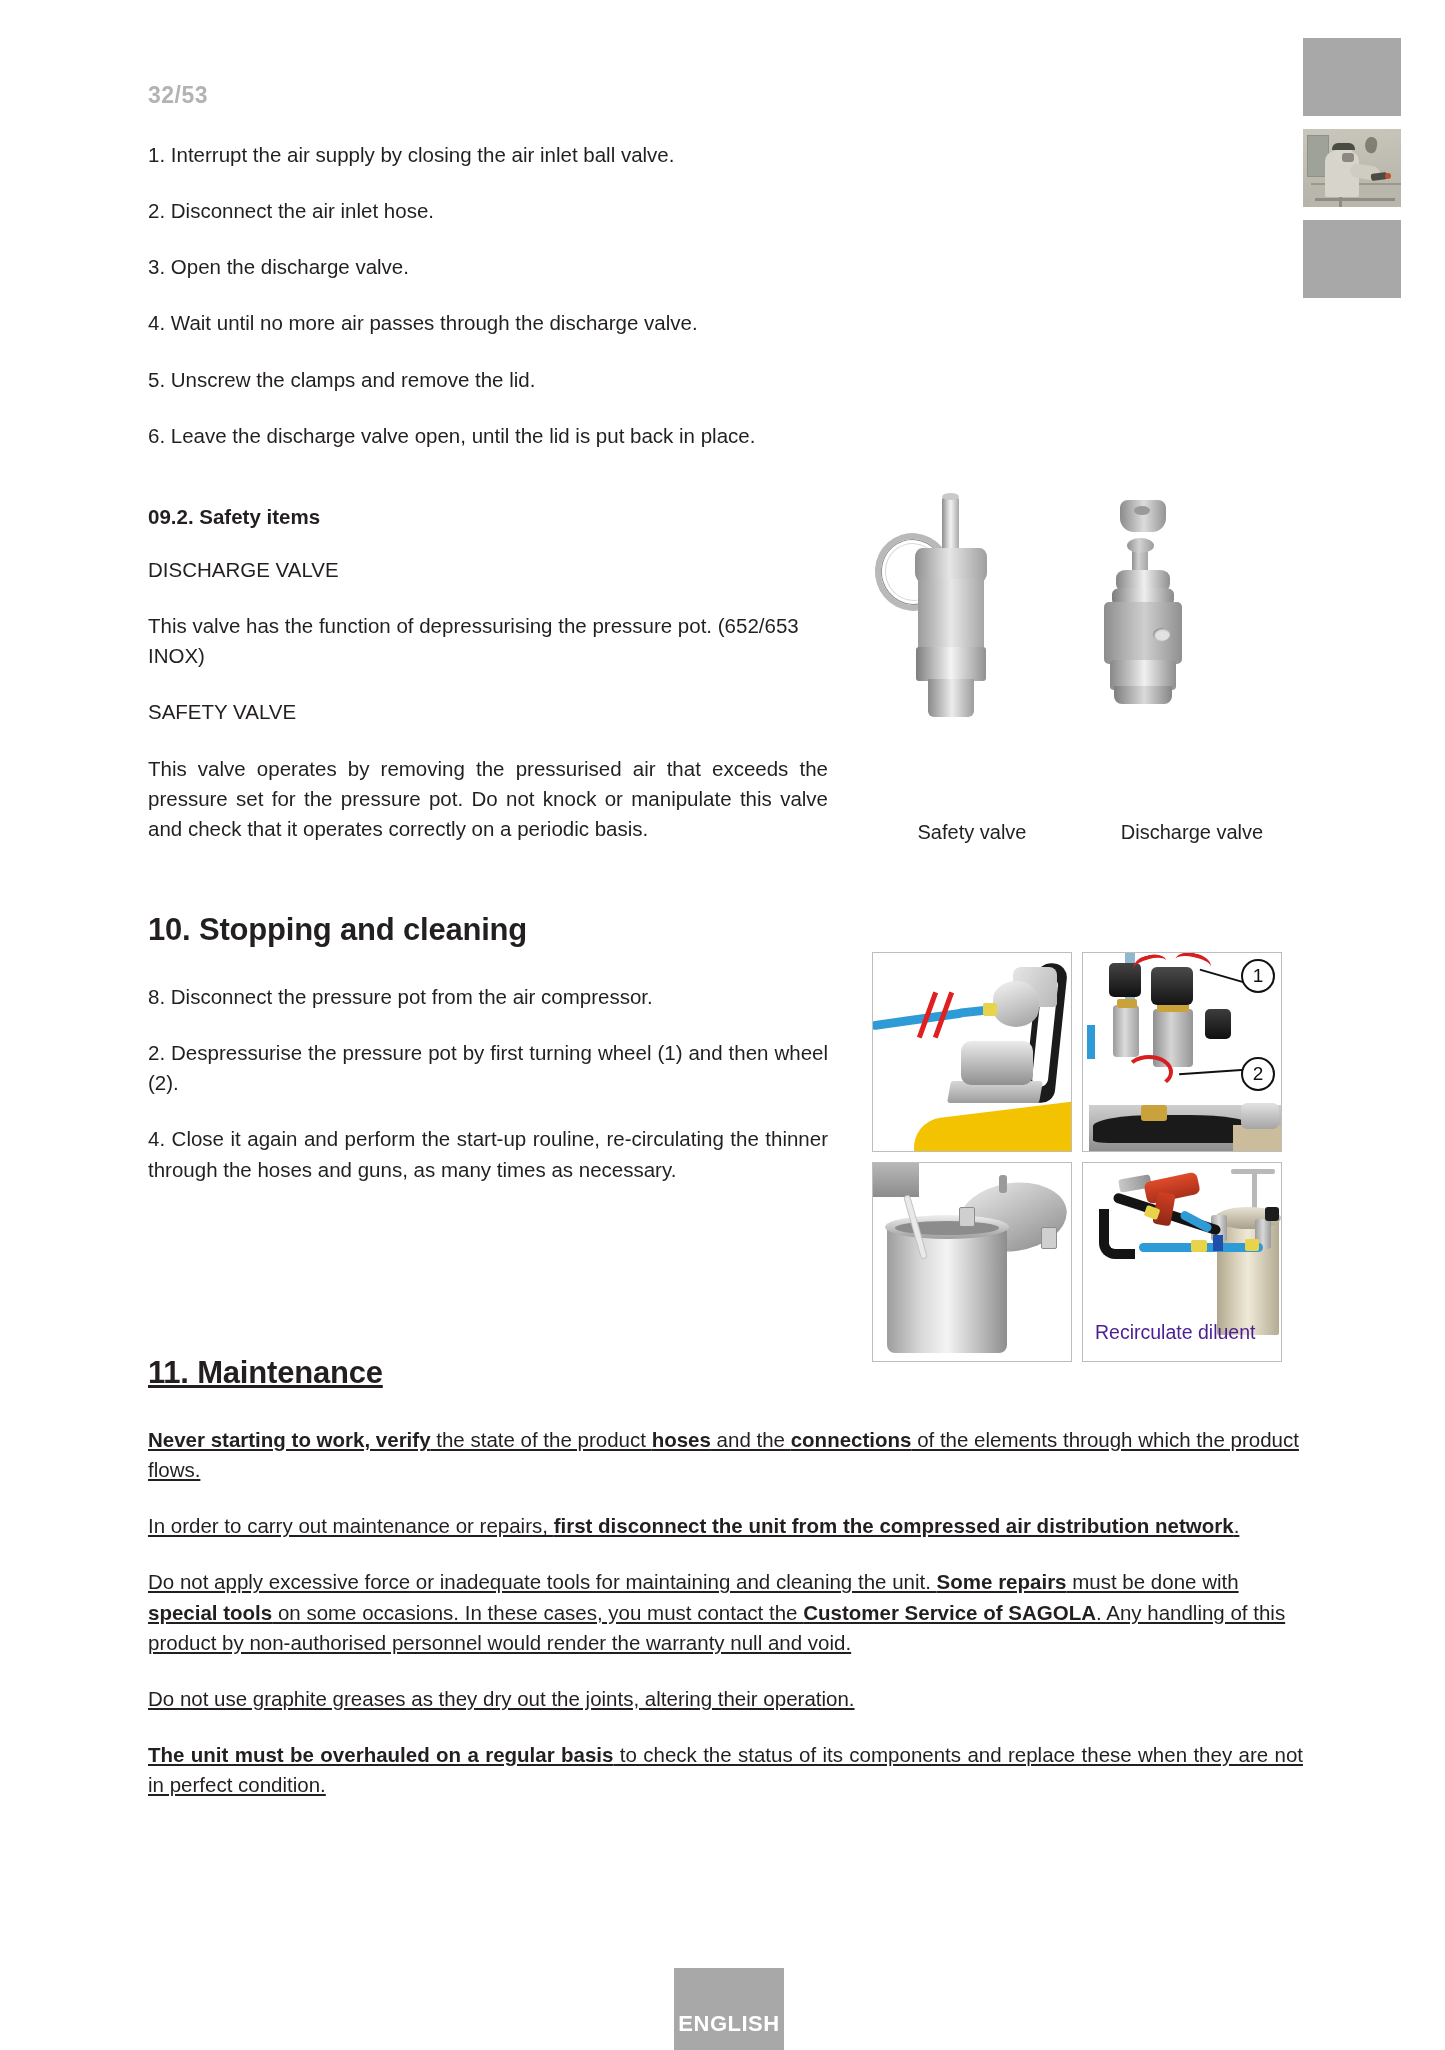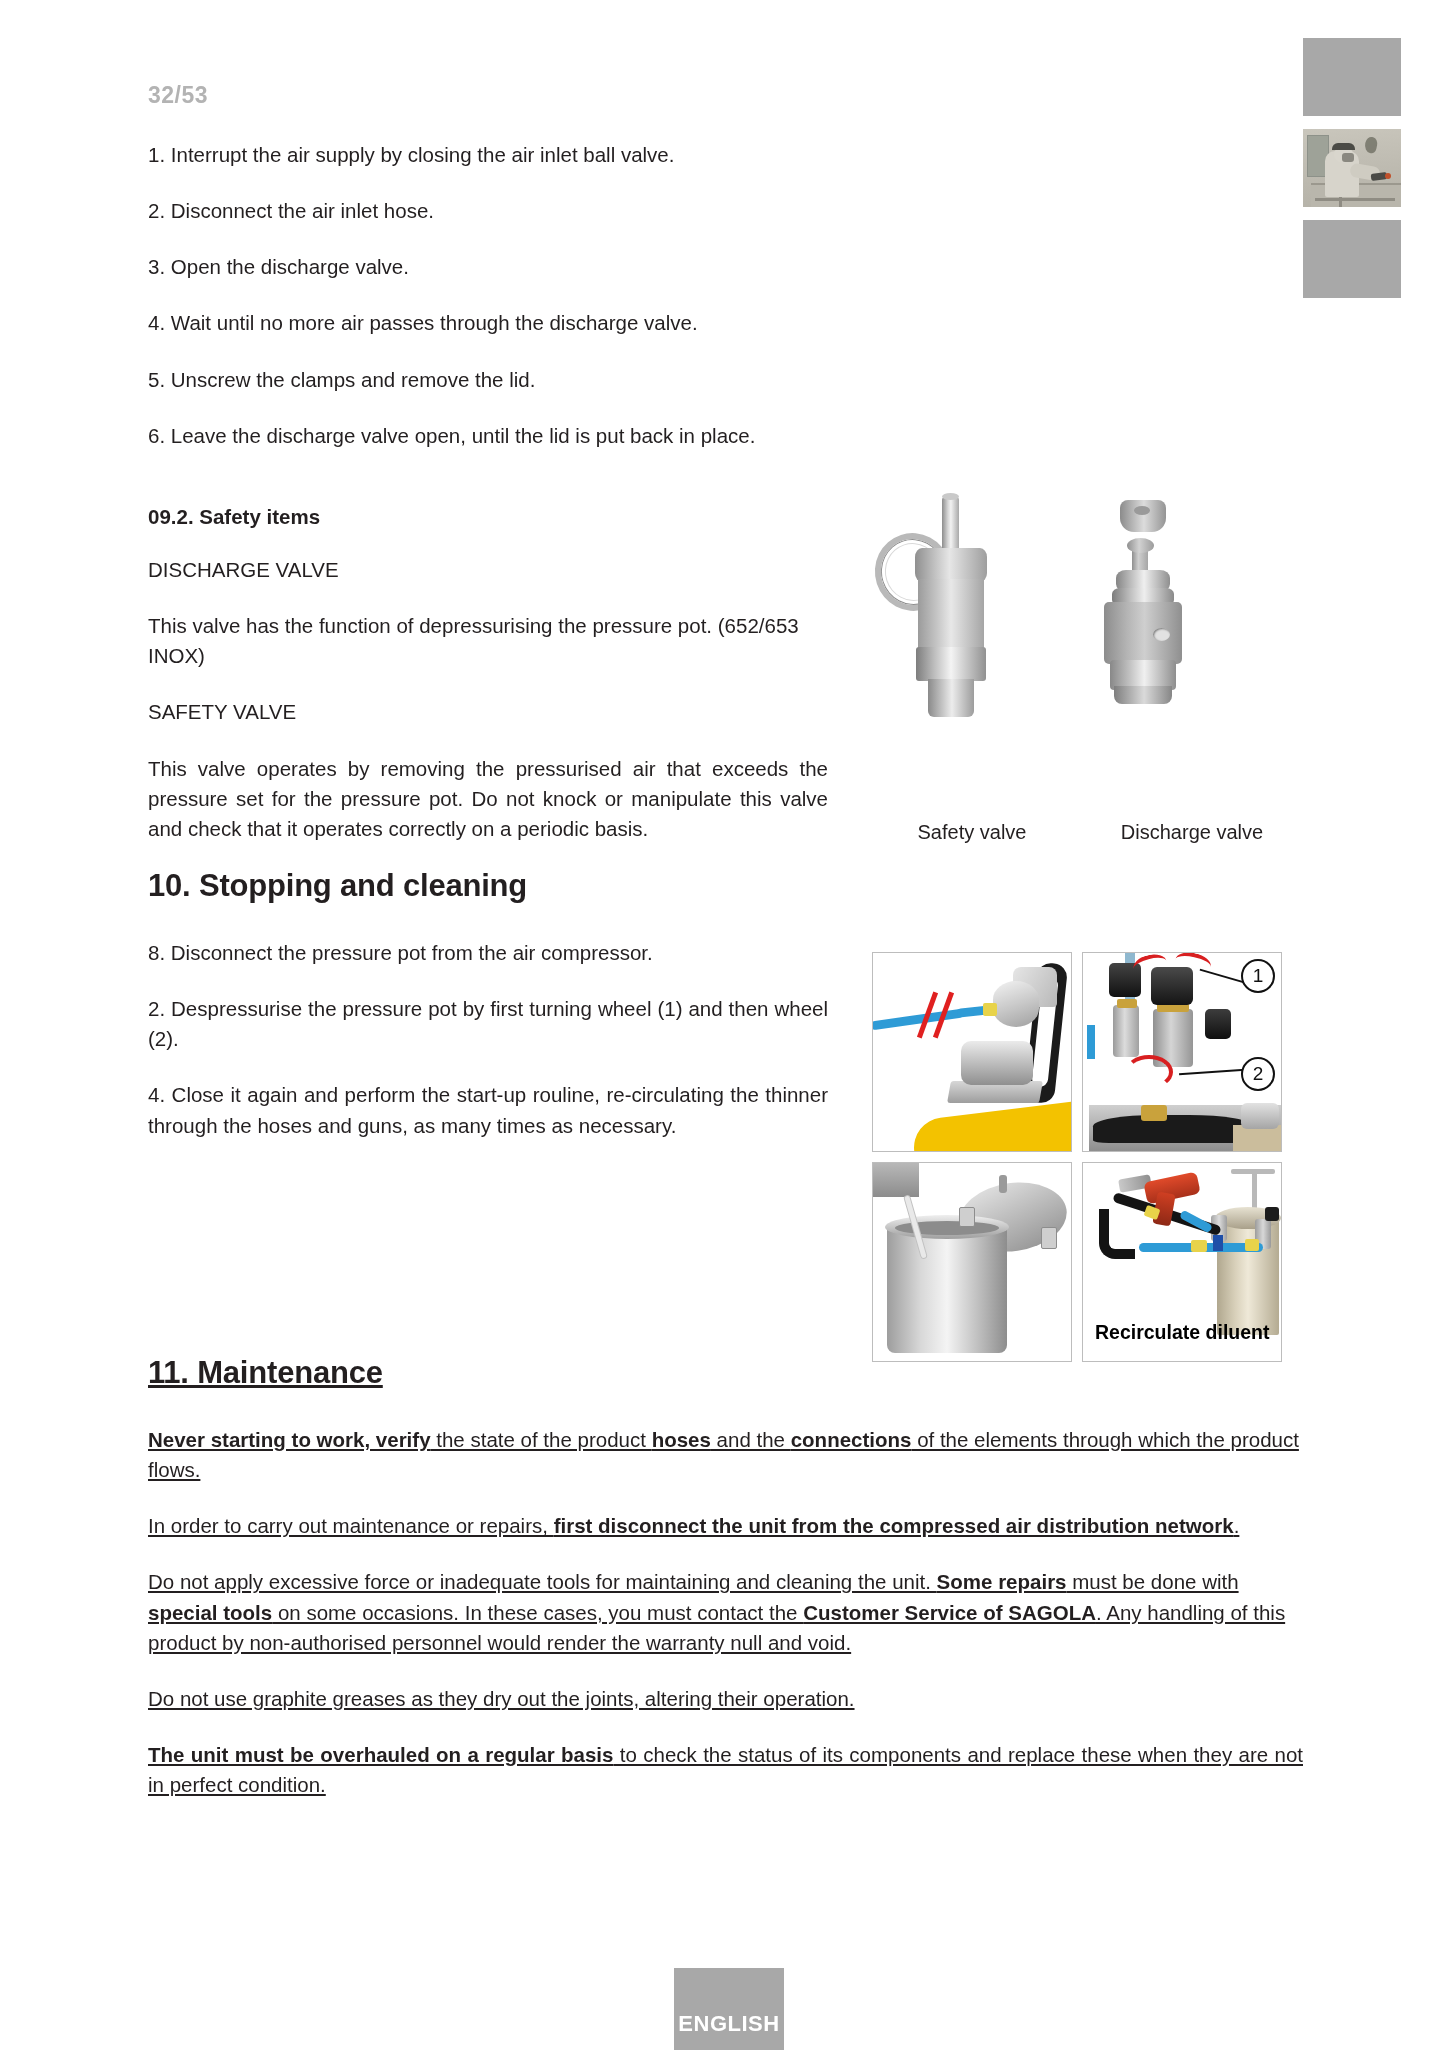--- a/index.html
+++ b/index.html
@@ -485,21 +485,21 @@
   }
   .p4-tbar-v { position:absolute; right:24px; top:8px; width:5px; height:46px; background:#b9b9b9;}
   .p4-tbar-h { position:absolute; right:6px; top:6px; width:44px; height:5px; background:#b9b9b9; border-radius:2px;}
   .p4-valve { position:absolute; right:54px; top:52px; width:16px; height:26px;
     background:linear-gradient(90deg,#a5a5a5,#dcdcdc,#9e9e9e); border-radius:3px;}
   .p4-knob-blk { position:absolute; right:2px; top:44px; width:14px; height:14px; background:#1c1c1c; border-radius:3px;}
   .p4-reg { position:absolute; right:10px; top:56px; width:16px; height:30px;
     background:linear-gradient(90deg,#9c9c9c,#d8d8d8,#9a9a9a); border-radius:3px;}
   .p4-label {
     position:absolute; left:12px; bottom:16px;
-    font-size:19.5px; font-weight:bold; line-height:1.22; color:#000000;
+    font-size:19.5px; font-weight:normal; line-height:1.22; color:#4c1d95;
   }
 
   
   .footer-band {
     position: absolute;
     left: 674px;
     top: 1968px;
     width: 110px;
     height: 82px;
     background: #a8a8a8;
@@ -581,21 +581,21 @@
       <div class="d-base"></div>
       <div class="d-foot"></div>
     </div>
   </div>
 
   <div class="valve-captions">
     <div class="cap">Safety valve</div>
     <div class="cap">Discharge valve</div>
   </div>
 
-  <div class="col-left" style="top:868px;">
+  <div class="col-left" style="top:912px;">
     <h2 class="sec">10. Stopping and cleaning</h2>
     <p class="t" style="margin-top:26px;">8. Disconnect the pressure pot from the air compressor.</p>
     <p class="t j">2. Despressurise the pressure pot by first turning wheel (1) and then wheel (2).</p>
     <p class="t j">4. Close it again and perform the start-up rouline, re-circulating the thinner through the hoses and guns, as many times as necessary.</p>
   </div>
 
   <div class="photo-grid">
 
     <div class="ph">
       <div class="p1-bg"></div>

